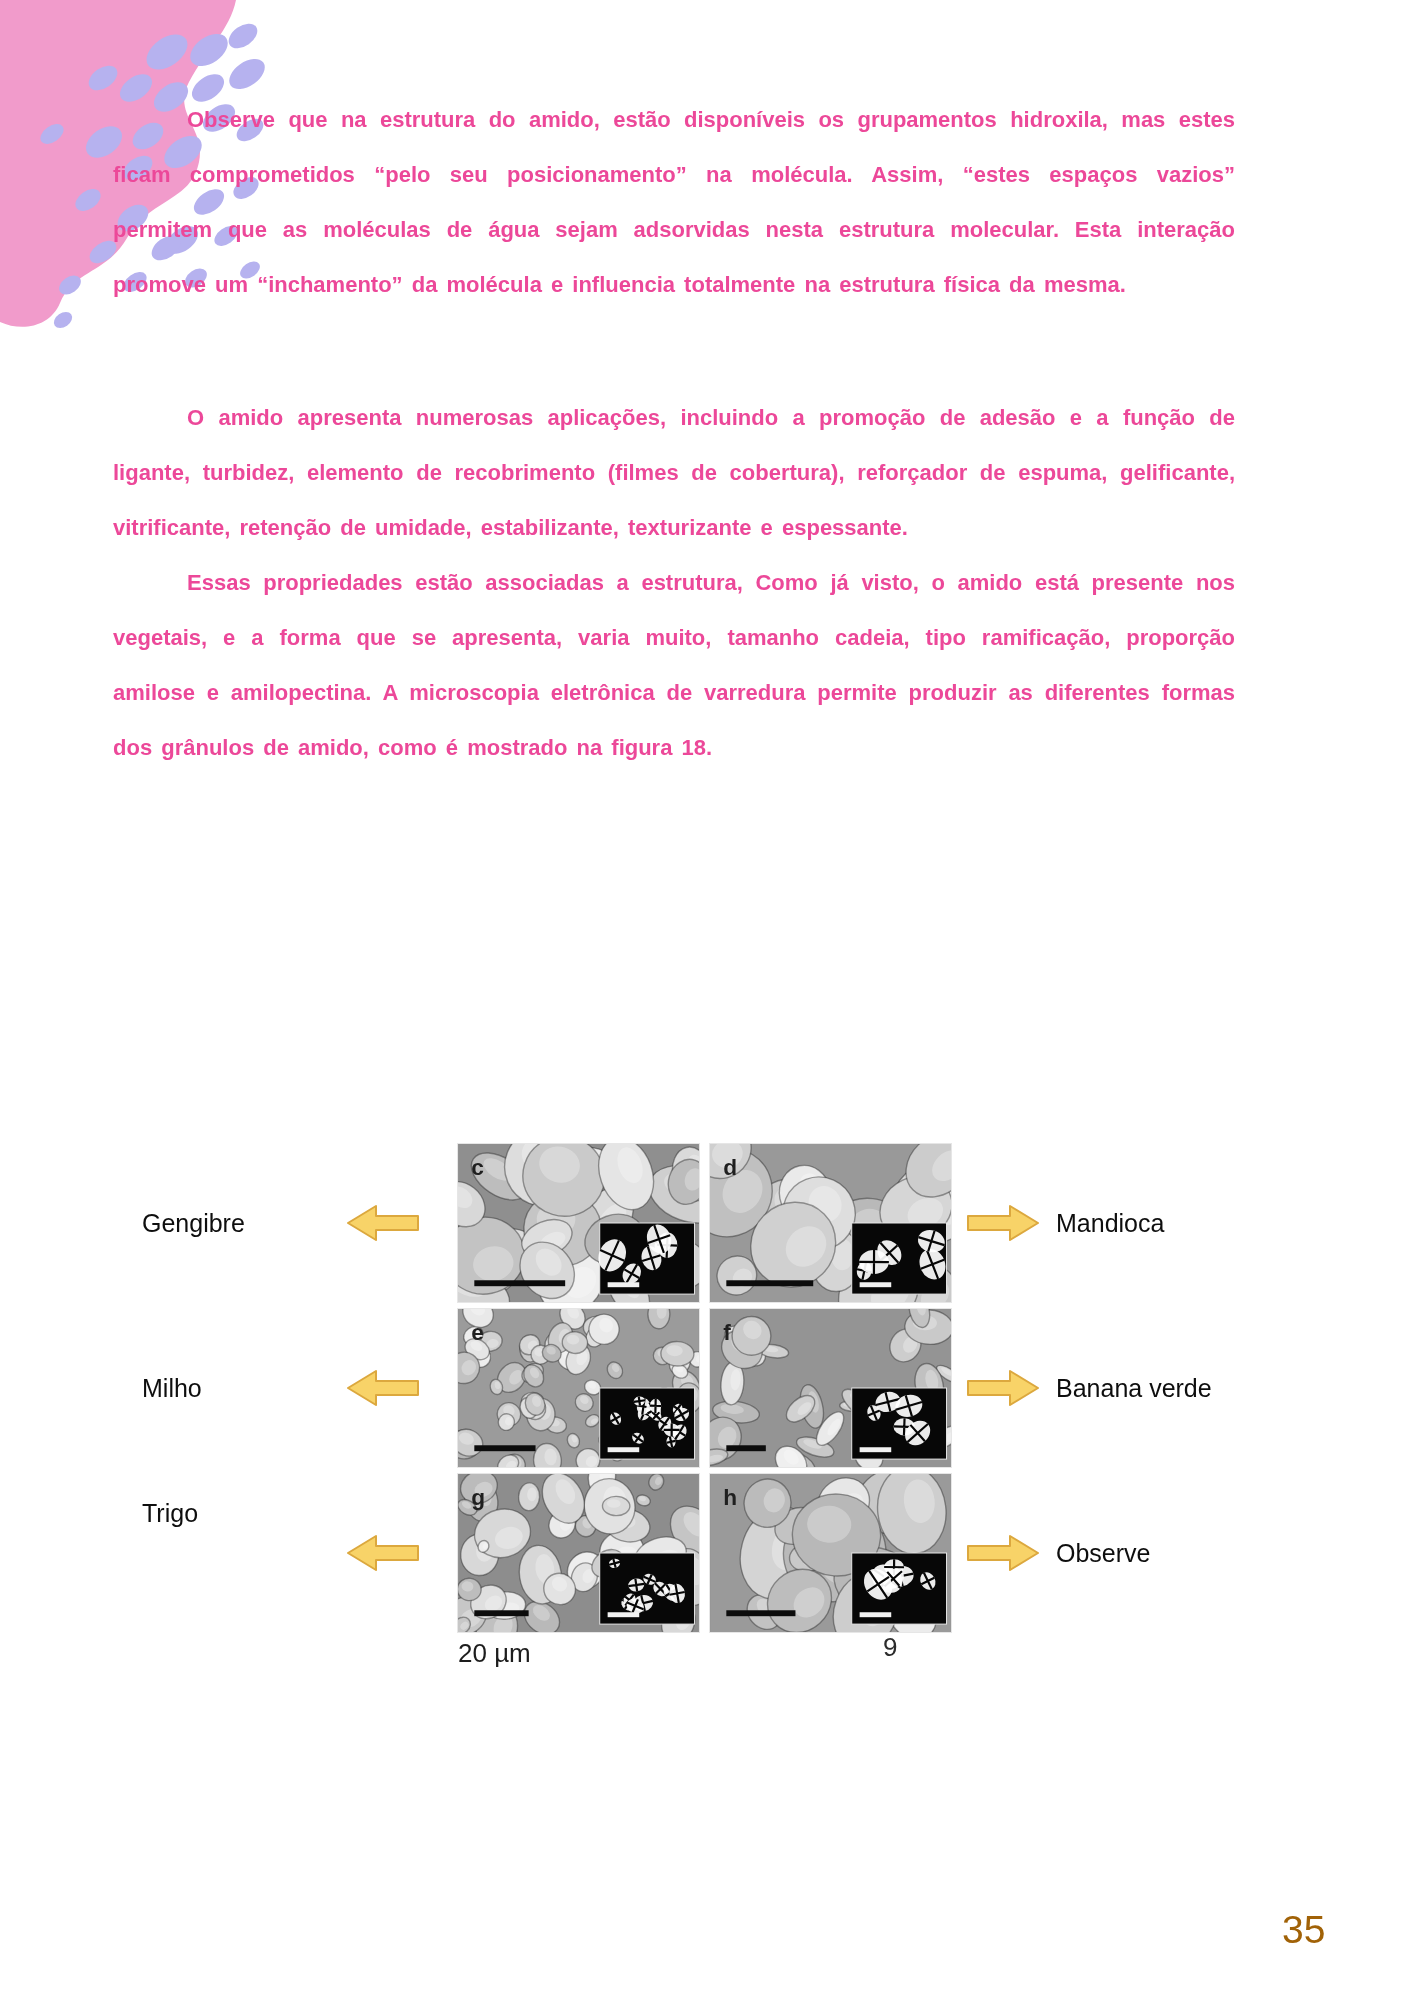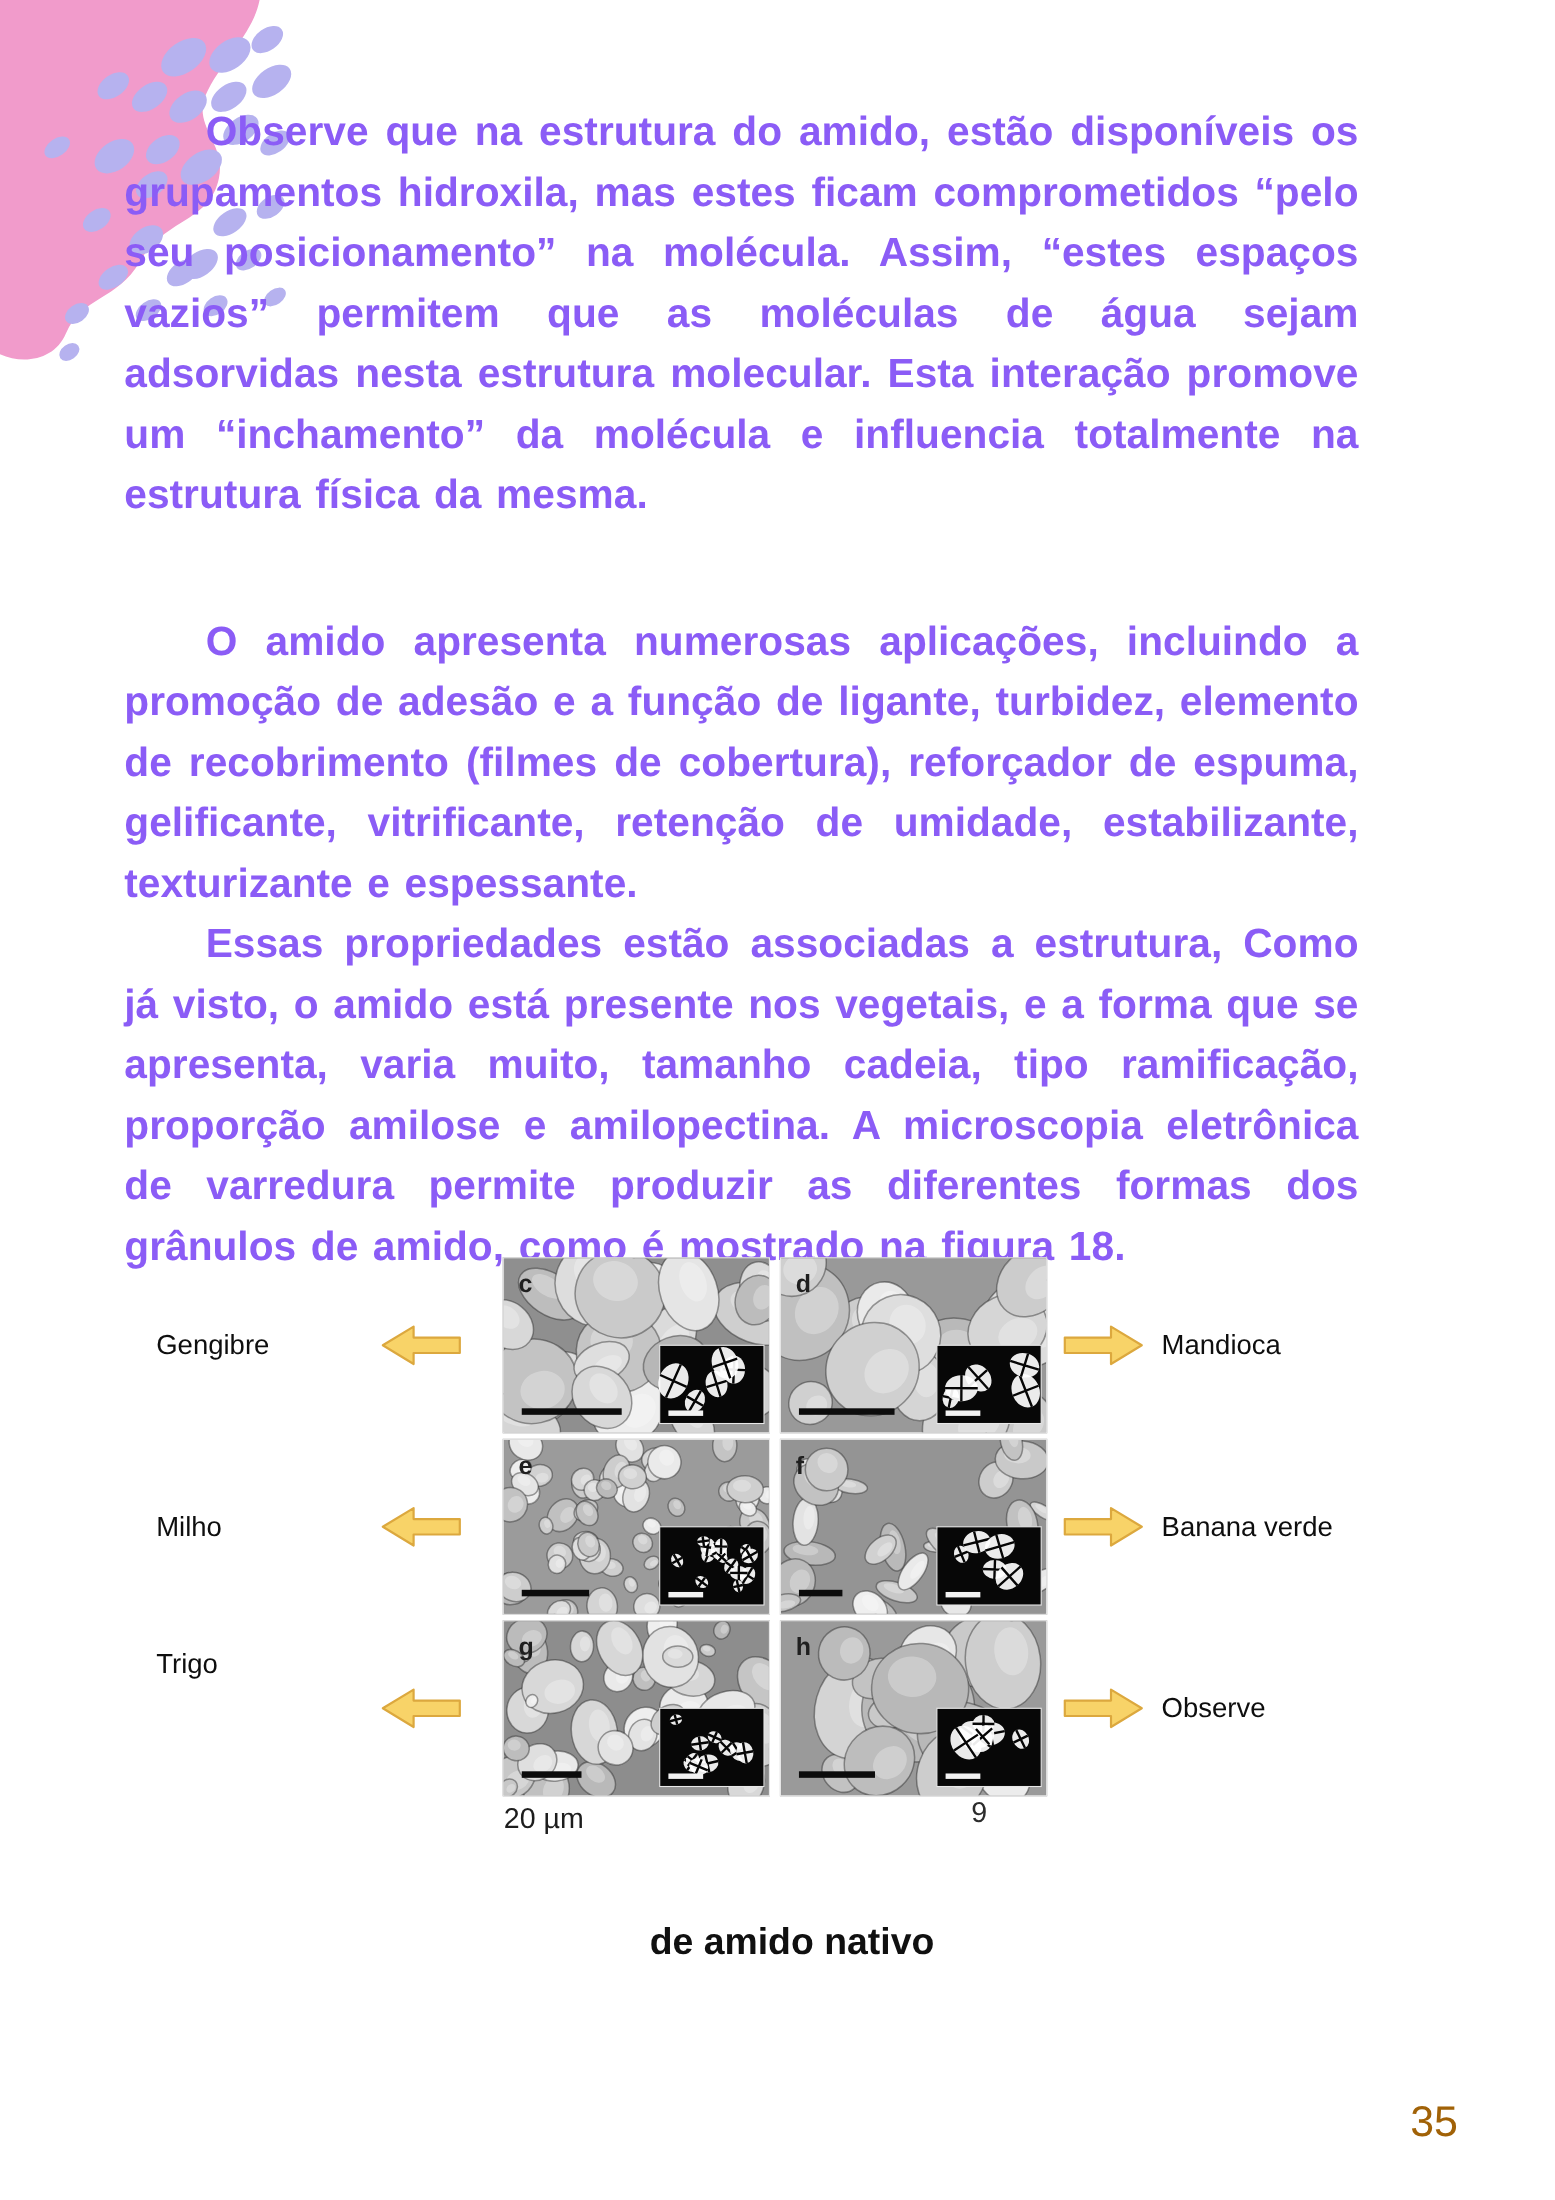--- a/index.html
+++ b/index.html
@@ -3,22 +3,22 @@
 <meta charset="utf-8">
 <style>
   html,body{margin:0;padding:0;background:#ffffff;}
   .page{
     position:relative;width:1414px;height:2000px;background:#ffffff;
     overflow:hidden;font-family:"Liberation Sans",sans-serif;color:#141414;
   }
   .decoration{position:absolute;left:0;top:0;}
   .body-text{
     position:absolute;left:113px;top:92px;width:1122px;
-    font-size:37px;line-height:55px;font-weight:700;
-    text-align:justify;word-spacing:3px;color:#8b5cf6;
+    font-size:22px;line-height:55px;font-weight:700;
+    text-align:justify;word-spacing:3px;color:#ec4899;
   }
   .para{margin:0;text-indent:74px;}
   .para.gap{margin-top:78px;}
   .panel{
     position:absolute;width:243px;height:160px;
     border:1px solid #e6e6e6;box-sizing:border-box;background:#969696;
   }
   .panel svg{display:block;width:100%;height:100%;}
   .fig-label{position:absolute;font-size:25px;line-height:32px;color:#0e0e0e;font-weight:400;}
   .fig-label.left{width:180px;left:142px;}
@@ -601,18 +601,17 @@
           <rect x="151" y="140" width="32" height="5" fill="#f2f2f2"></rect>
           <rect x="16" y="138" width="70" height="6" fill="#0c0c0c"></rect>
           <text x="13" y="31" fill="#1f1f1f" font-family="&quot;Liberation Sans&quot;,sans-serif" font-size="23" font-weight="bold">h</text>
         </svg>
       </div>
 
     <div class="scale-label">20 µm</div>
     <div class="stray-mark">9</div>
 
     <div class="caption">
-      <div>de amido nativo</div>
     </div>
   </div>
 
   <div class="page-number">35</div>
 </div>
 
 </body></html>

